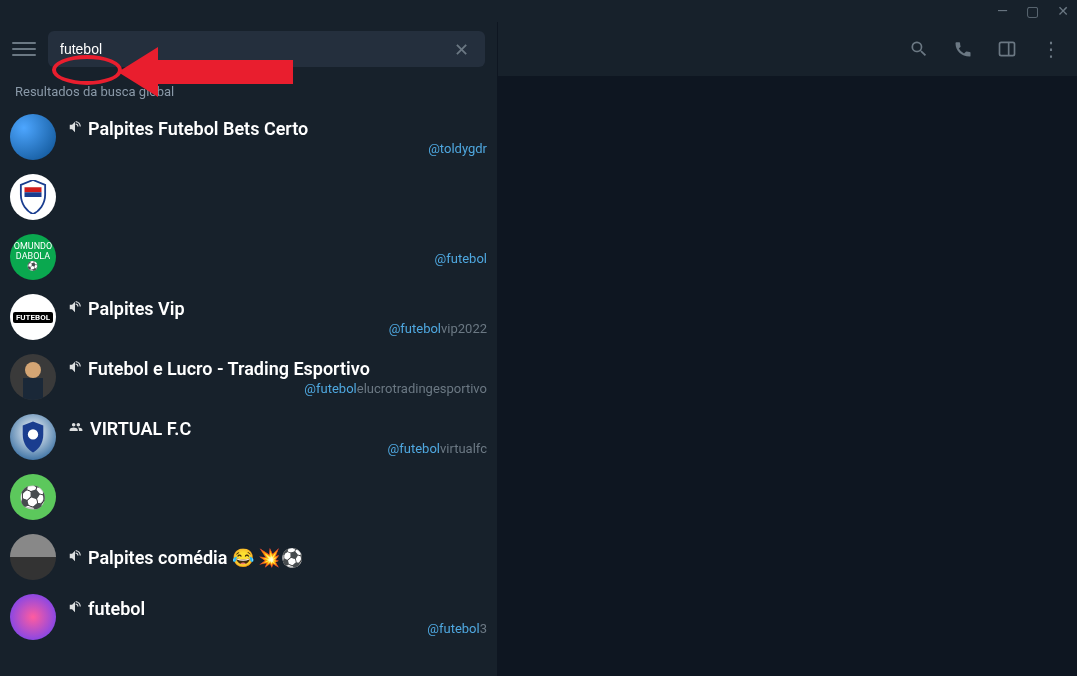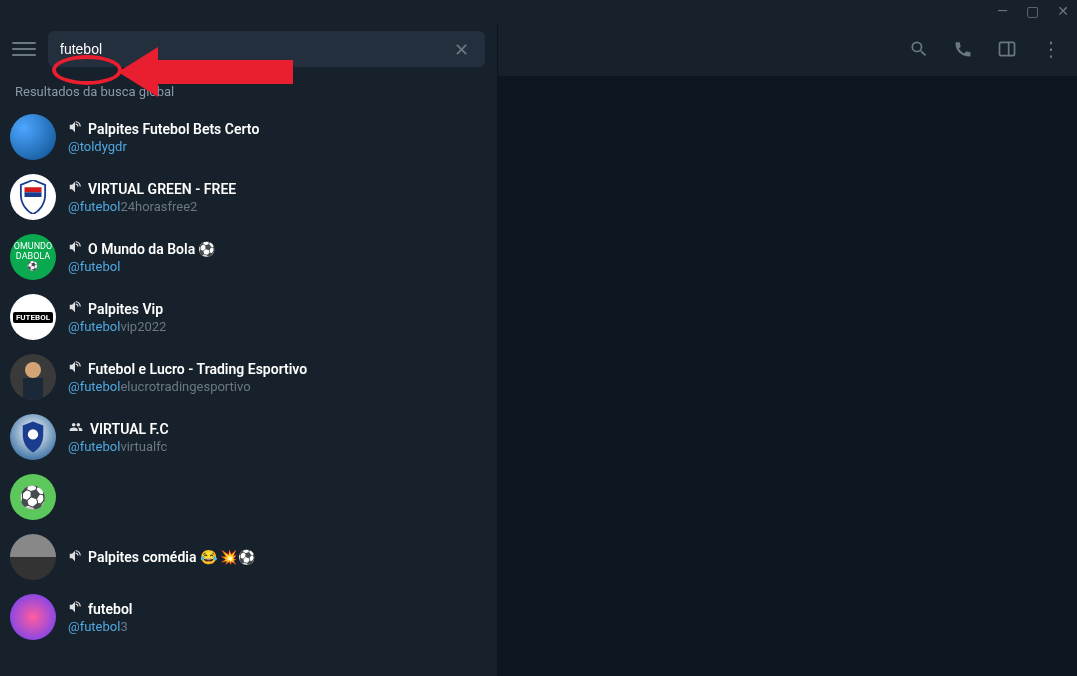--- a/index.html
+++ b/index.html
@@ -98,32 +98,33 @@
   display: flex;
   align-items: center;
   justify-content: center;
   font-size: 18px;
   background: #3a4a5c;
   overflow: hidden;
   position: relative;
 }
 .result-text { flex: 1; overflow: hidden; }
 .result-title {
-  font-size: 14px;
+  font-size: 18px;
   color: #fff;
   font-weight: 600;
   display: flex;
   align-items: center;
   gap: 6px;
   white-space: nowrap;
 }
 .result-title .icon-prefix { font-size: 12px; opacity: 0.85; }
 .result-handle {
   font-size: 13px;
   margin-top: 2px;
+  text-align: right;
 }
 .handle-highlight { color: #4fa8e0; }
 .handle-rest { color: #6b7883; }
 .content {
   flex: 1;
   background: #0e1621;
   position: relative;
 }
 .content-header {
   height: 54px;
@@ -210,41 +211,26 @@
           </div>
         </div>
         <div class="result-item">
           <div class="avatar av-2">
             <svg class="shield-svg" viewBox="0 0 24 28">
               <path d="M12 0 L22 4 V12 C22 20 17 26 12 28 C7 26 2 20 2 12 V4 Z" fill="#fff" stroke="#1a3d8f" stroke-width="1.5"></path>
               <path d="M5 6 h14 v4 h-14z" fill="#d01c1c"></path>
               <path d="M5 10 h14 v4 h-14z" fill="#1a3d8f"></path>
             </svg>
           </div>
-          <div class="result-text">
-            <div class="result-title">
-              <span class="icon-prefix"><svg width="14" height="14" viewBox="0 0 24 24" fill="#fff">
-                  <path d="M18 11c0-3-2-5-5-5v2c2 0 3 1 3 3h2zm4 0c0-5-4-9-9-9v2c4 0 7 3 7 7h2zM3 8v8h4l5 5V3L7 8H3z"></path>
-                </svg></span>
-              <span>VIRTUAL GREEN - FREE</span>
-            </div>
-            <div class="result-handle"><span class="handle-highlight">@futebol</span><span class="handle-rest">24horasfree2</span></div>
-          </div>
         </div>
         <div class="result-item">
           <div class="avatar av-3">
             <div style="padding:2px">OMUNDO DABOLA ⚽</div>
           </div>
           <div class="result-text">
-            <div class="result-title">
-              <span class="icon-prefix"><svg width="14" height="14" viewBox="0 0 24 24" fill="#fff">
-                  <path d="M18 11c0-3-2-5-5-5v2c2 0 3 1 3 3h2zm4 0c0-5-4-9-9-9v2c4 0 7 3 7 7h2zM3 8v8h4l5 5V3L7 8H3z"></path>
-                </svg></span>
-              <span>O Mundo da Bola ⚽</span>
-            </div>
             <div class="result-handle"><span class="handle-highlight">@futebol</span><span class="handle-rest"></span></div>
           </div>
         </div>
         <div class="result-item">
           <div class="avatar av-4">
             <div style="background:#000;color:#fff;padding:1px 3px;font-size:8px;border-radius:2px">FUTEBOL</div>
           </div>
           <div class="result-text">
             <div class="result-title">
               <span class="icon-prefix"><svg width="14" height="14" viewBox="0 0 24 24" fill="#fff">

